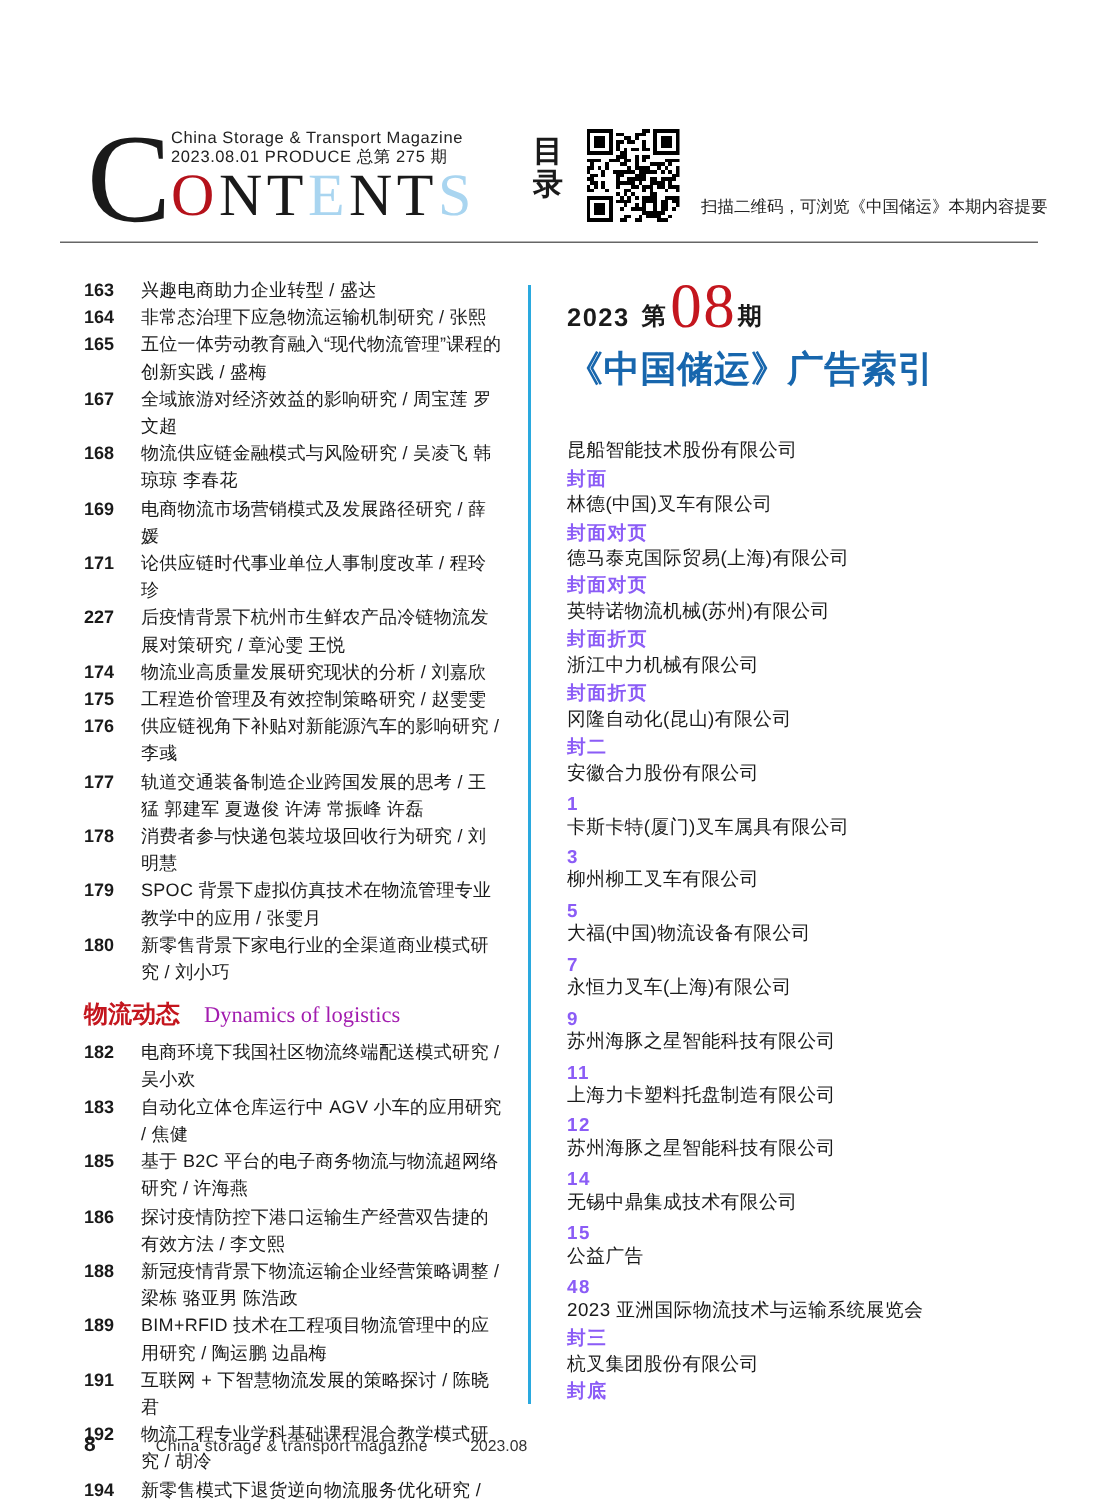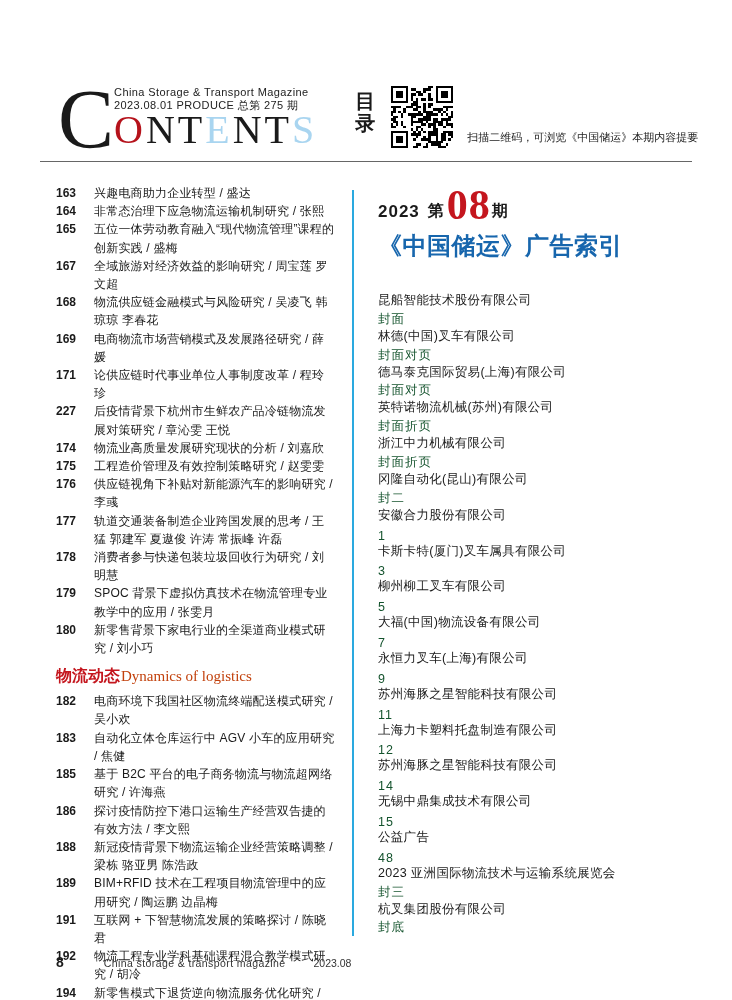--- a/index.html
+++ b/index.html
@@ -53,37 +53,37 @@
   .toc-col { width: 336px; padding: 22px 0 0 56px; }
   .col-divider { width: 2px; background: #2aa9df; margin: 28px 0 12px 16px; }
   .ads-col { flex: 1; padding: 26px 40px 0 24px; }
 
   
   .toc-entry { display: flex; font-size: 12px; line-height: 18.2px; }
   .toc-num { width: 38px; font-weight: bold; flex: none; }
   .toc-title { flex: 1; letter-spacing: 0.2px; }
   .toc-section { margin: 9px 0 5px 0; white-space: nowrap; }
   .toc-section .cn { color: #c4161e; font-size: 16px; font-weight: bold; }
-  .toc-section .en { color: #c2410c; font-size: 15px; font-family: "Liberation Serif", serif; margin-left: 1px; }
+  .toc-section .en { color: #a21caf; font-size: 15px; font-family: "Liberation Serif", serif; margin-left: 16px; }
 
   
   .ads-title-line1 { display: flex; align-items: flex-end; margin-bottom: 2px; }
   .ads-year { font-size: 17px; font-weight: bold; letter-spacing: 1px; }
   .ads-issue-pre { font-size: 16px; font-weight: bold; margin: 0 2px 0 8px; }
   .ads-issue-num {
     font-family: "Liberation Serif", serif; color: #c4161e;
-    font-size: 42px; line-height: 34px; font-weight: bold; letter-spacing: 1px;
+    font-size: 42px; line-height: 34px; font-weight: normal; letter-spacing: 1px;
     margin: 0 1px;
   }
   .ads-issue-suf { font-size: 16px; font-weight: bold; }
   .ads-title-cn { color: #1766ad; font-size: 24px; font-weight: bold; letter-spacing: 0.5px; margin-top: 8px; white-space: nowrap; }
   .ads-list { margin-top: 30px; }
   .ad-row { display: flex; justify-content: space-between; align-items: baseline; height: 35.8px; flex-direction: column; }
   .ad-name { font-size: 12.5px; letter-spacing: 0.3px; }
-  .ad-page { font-size: 12.5px; color: #14532d; font-weight: normal; letter-spacing: 1px; }
+  .ad-page { font-size: 12.5px; color: #8b5cf6; font-weight: bold; letter-spacing: 1px; }
 
   
   footer {
     position: absolute; left: 56px; right: 40px; bottom: 30px;
     display: flex; align-items: baseline;
   }
   .footer-page { font-size: 14px; font-weight: bold; }
   .footer-mag { font-size: 10.5px; color: #333; margin-left: 40px; letter-spacing: 0.4px; }
   .footer-issue { font-size: 10.5px; color: #333; margin-left: 28px; }
 </style>

